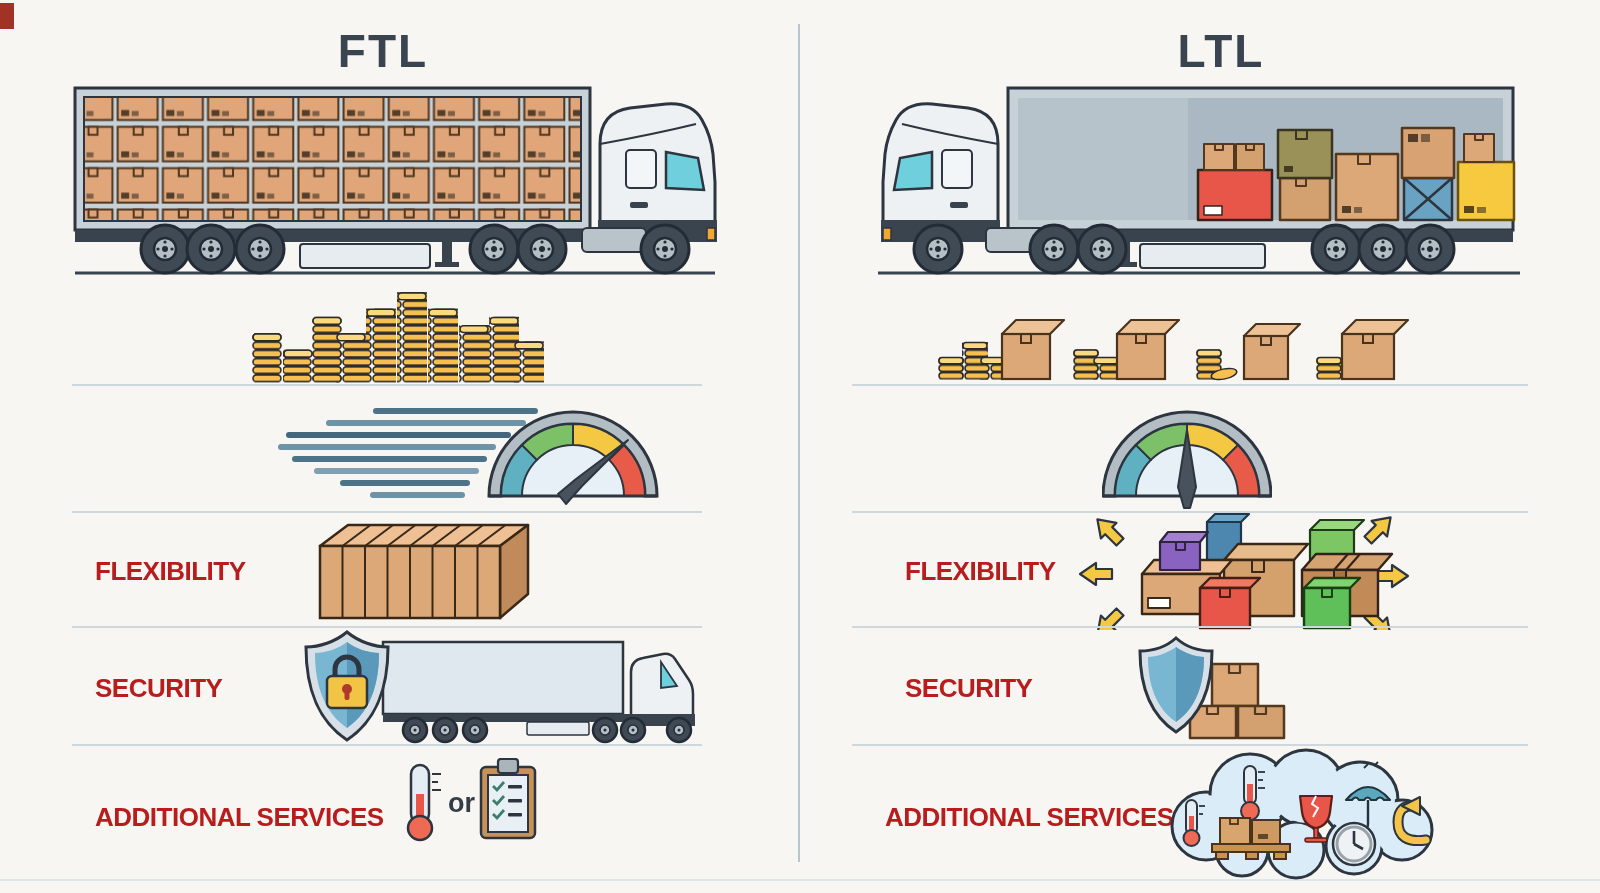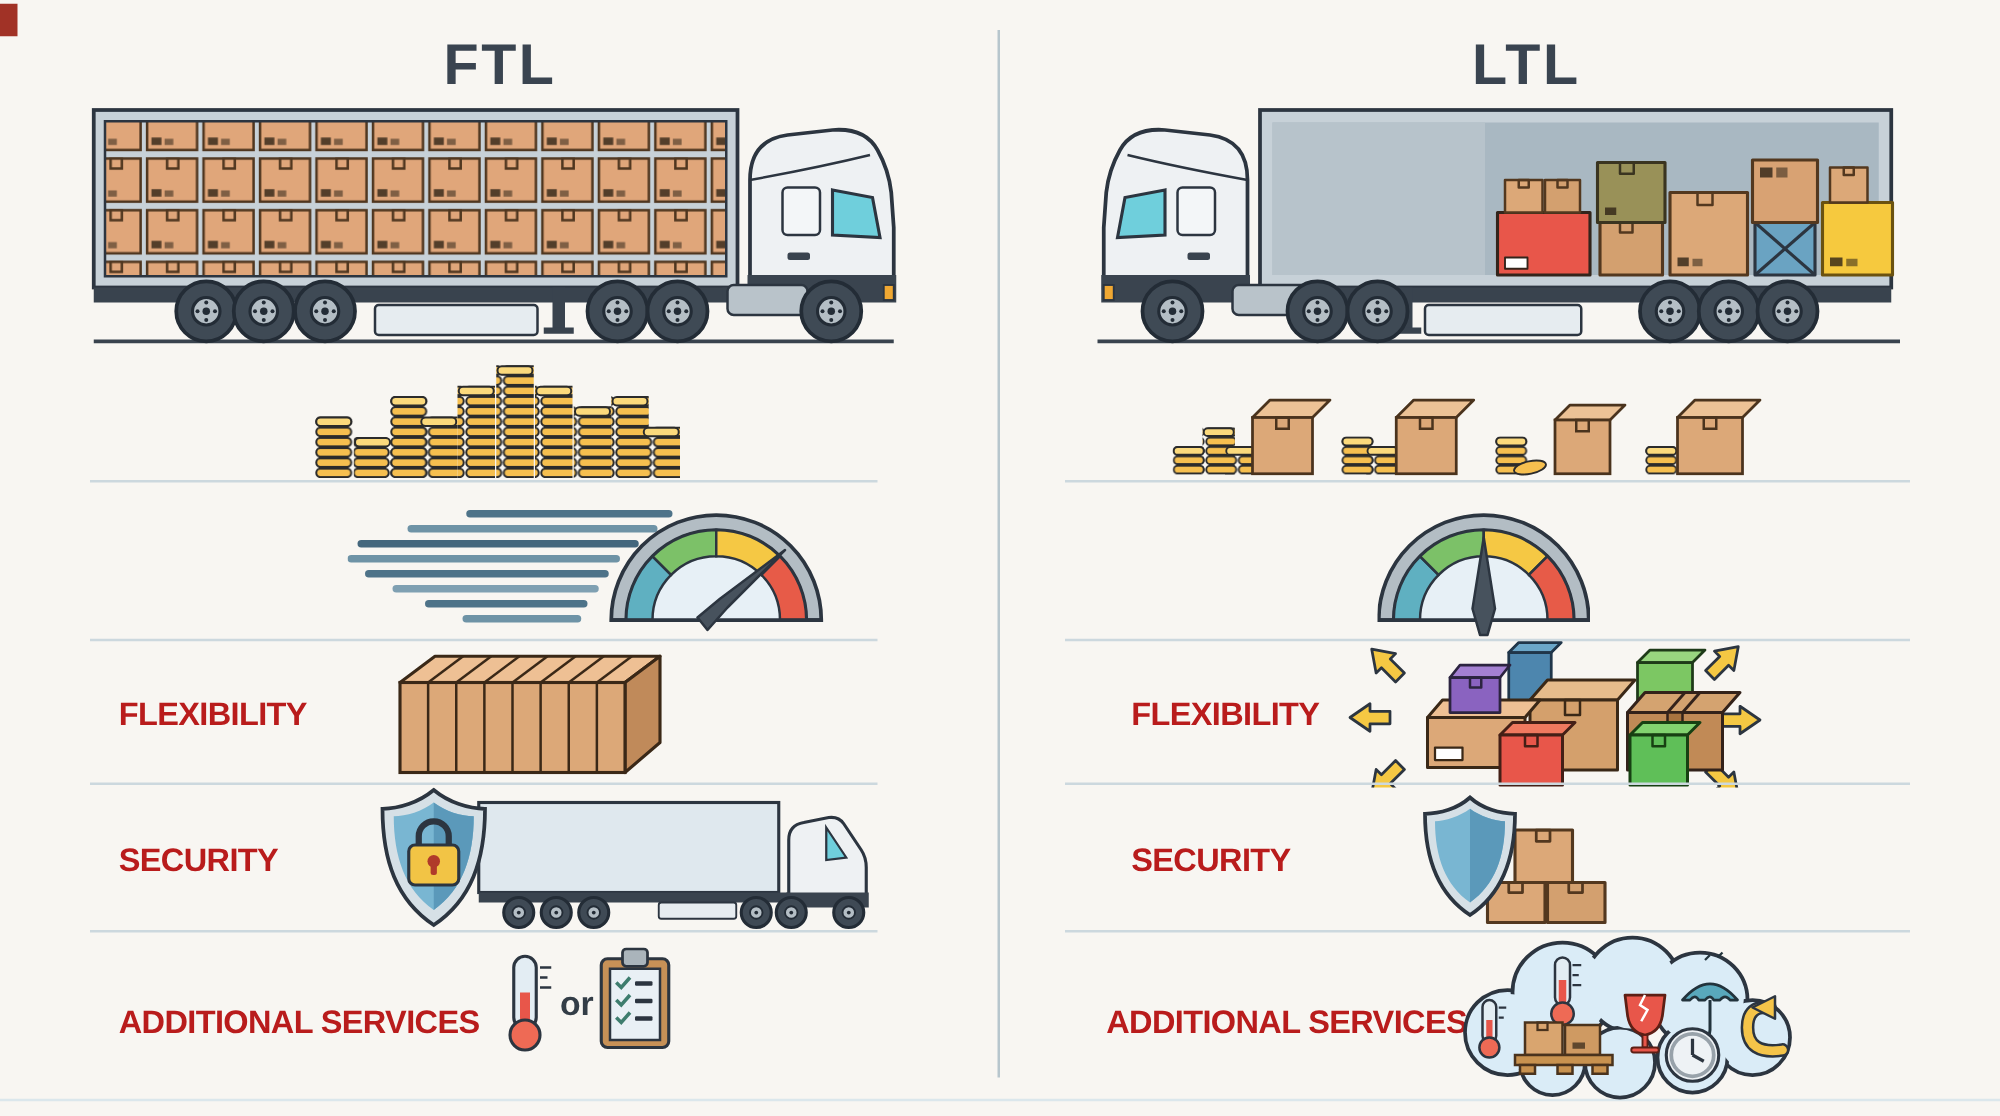--- a/index.html
+++ b/index.html
@@ -18,21 +18,21 @@
   svg{display:block;}
 </style>
 </head>
 <body>
 
 <div class="abs corner-mark" style="background:#a13226;"></div>
 
 <div class="abs vdivider" style="left:798px;top:24px;height:838px;"></div>
 <div class="abs bottom-strip"></div>
 
-<div class="abs col-title" style="left:290px;top:24px;">FTL</div>
+<div class="abs col-title" style="left:273px;top:24px;">FTL</div>
 
 <svg class="abs" style="left:70px;top:82px;" width="650" height="196" viewBox="0 0 650 196">
   <defs>
     <pattern id="patBoxes" width="45.18" height="41.33" patternUnits="userSpaceOnUse">
       <rect x="2.5" y="3.5" width="40" height="34.5" fill="#e0a67a" stroke="#4f361f" stroke-width="2"></rect>
       <rect x="18.5" y="3.5" width="9" height="8" fill="#e0a67a" stroke="#4f361f" stroke-width="2"></rect>
       <rect x="6" y="28" width="8" height="6" fill="#2f2417" opacity="0.8"></rect>
       <rect x="16.5" y="29" width="7" height="5" fill="#2f2417" opacity="0.55"></rect>
     </pattern>
     <g id="whF">

